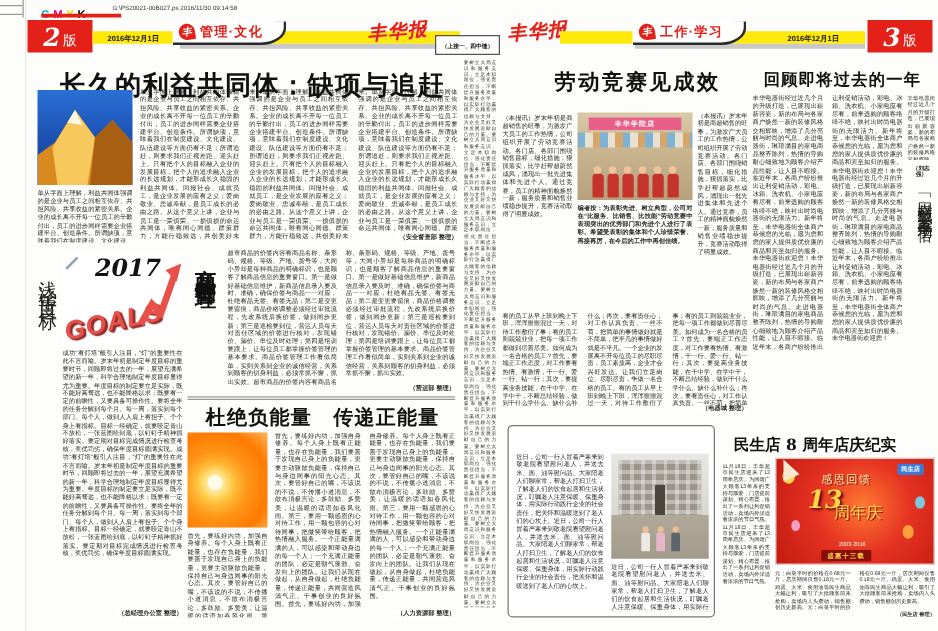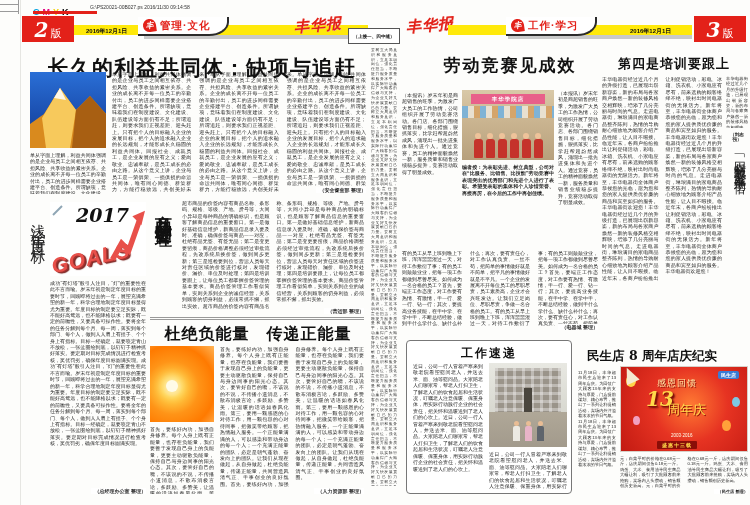--- a/index.html
+++ b/index.html
@@ -159,39 +159,38 @@
   <div class="abs bt" style="left:178px;top:76px;width:40px;height:138px">
     <span>（本报讯）岁末年初是商超销售的旺季，为激发广大员工的工作热情，公司组织开展了劳动竞赛活动。各门店、各部门围绕销售目标，细化措施，狠抓落实，比学赶帮超蔚然成风，涌现出一批先进集体和先进个人。通过竞赛，员工的精神面貌焕然一新，服务质量和销售业绩稳步提升，竞赛活动取得了明显成效。</span>
   </div>
 
   <div class="abs bt cols3" style="left:22px;top:236px;width:196px;height:80px">
     <span>有的员工从早上班到晚上下班，浑浑噩噩混过一天，对待工作敷衍了事；有的员工则兢兢业业，把每一项工作都做到尽善尽美。如何成为一名合格的员工？首先，要端正工作态度，对工作要有热情、有激情，干一行、爱一行、钻一行；其次，要提高业务技能，在干中学、在学中干，不断总结经验，做到干什么学什么、缺什么补什么；再次，要有责任心，对工作认真负责、一丝不苟，把简单的事情做好就是不简单，把平凡的事情做好就是不平凡。一个企业的发展离不开每位员工的尽职尽责，员工素质高，企业才会兴旺发达。让我们立足岗位、尽职尽责，争做一名合格的员工。有的员工从早上班到晚上下班，浑浑噩噩混过一天，对待工作敷衍了事；有的员工则兢兢业业，把每一项工作都做到尽善尽美。如何成为一名合格的员工？首先，要端正工作态度，对工作要有热情、有激情，干一行、爱一行、钻一行；其次，要提高业务技能，在干中学、在学中干，不断总结经验，做到干什么学什么、缺什么补什么；再次，要有责任心，对工作认真负责、一丝不苟，把简单的事情做好就是不简单，把平凡的事情做好就是不平凡。一个企业的发展离不开每位员工的尽职尽责，员工素质高，企业才会兴旺发达。让我们立足岗位、尽职尽责，争做一名合格的员工。</span>
     <i class="credit">（电器城 整理）</i>
   </div>
 
   <div class="abs" style="left:26px;top:326px;width:166px;height:154px;border:1px solid #777;border-radius:4px;background:#fff">
-    <div class="hm serif" style="position:absolute;left:0;top:4px;width:100%;font-size:12px;letter-spacing:2px">工作速递</div>
     <div class="abs bt" style="left:6px;top:22px;width:70px;height:126px">
       <span>近日，公司一行人冒着严寒来到敬老院看望慰问老人，并送去米、面、油等慰问品。大家陪老人们聊家常，帮老人打扫卫生，了解老人们的饮食起居和生活状况，叮嘱老人注意保暖、保重身体，用实际行动践行企业的社会责任，把关怀和温暖送到了老人们的心坎上。近日，公司一行人冒着严寒来到敬老院看望慰问老人，并送去米、面、油等慰问品。大家陪老人们聊家常，帮老人打扫卫生，了解老人们的饮食起居和生活状况，叮嘱老人注意保暖、保重身体，用实际行动践行企业的社会责任，把关怀和温暖送到了老人们的心坎上。</span>
     </div>
     <div class="abs" style="left:82px;top:22px;width:78px;height:84px;overflow:hidden;background:linear-gradient(180deg,#e8e8e2 0%,#d8d8d0 58%,#b0a898 58%,#a29a8c 100%)">
       <div style="position:absolute;left:8%;right:8%;top:6%;height:52%;background:#9a948a;background-image:repeating-linear-gradient(90deg,rgba(255,255,255,.35) 0 3px,transparent 3px 9px),repeating-linear-gradient(180deg,rgba(255,255,255,.35) 0 3px,transparent 3px 8px)"></div>
       <div style="position:absolute;left:45%;top:30%;width:10%;height:28%;background:#4a463e"></div>
       <div class="people" style="bottom:6px">
         <span class="fig" style="background:#ece9e2"></span>
           <span class="fig" style="background:#e8b4c8"></span>
           <span class="fig" style="background:#5e646c"></span>
       </div>
     </div>
     <div class="abs bt" style="left:82px;top:110px;width:78px;height:38px">
       <span>近日，公司一行人冒着严寒来到敬老院看望慰问老人，并送去米、面、油等慰问品。大家陪老人们聊家常，帮老人打扫卫生，了解老人们的饮食起居和生活状况，叮嘱老人注意保暖、保重身体，用实际行动践行企业的社会责任，把关怀和温暖送到了老人们的心坎上。</span>
     </div>
   </div>
 
-  <div class="abs hm" style="left:230px;top:41px;width:128px;font-size:13px;letter-spacing:1px">第四是培训要跟上</div>
+  <div class="abs hm" style="left:230px;top:41px;width:128px;font-size:13px;letter-spacing:1px">回顾即将过去的一年</div>
   <div class="abs bt cols2" style="left:222px;top:62px;width:120px;height:244px">
     <span>丰华电器街经过近几个月的升级打造，已展现出崭新容姿，新的布局与各家商户焕然一新的装修风格交相辉映，增添了几分亮丽与时尚的气息。走进电器街，琳琅满目的家电商品整齐陈列，热情的导购耐心细致地为顾客介绍产品性能，让人目不暇接。临近年末，各商户纷纷推出让利促销活动，彩电、冰箱、洗衣机、小家电应有尽有，前来选购的顾客络绎不绝，映衬出时尚电器街的无限活力。新年将至，丰华电器街全体商户恭候您的光临，愿为您和您的家人提供质优价廉的商品和宾至如归的服务。丰华电器街欢迎您！丰华电器街经过近几个月的升级打造，已展现出崭新容姿，新的布局与各家商户焕然一新的装修风格交相辉映，增添了几分亮丽与时尚的气息。走进电器街，琳琅满目的家电商品整齐陈列，热情的导购耐心细致地为顾客介绍产品性能，让人目不暇接。临近年末，各商户纷纷推出让利促销活动，彩电、冰箱、洗衣机、小家电应有尽有，前来选购的顾客络绎不绝，映衬出时尚电器街的无限活力。新年将至，丰华电器街全体商户恭候您的光临，愿为您和您的家人提供质优价廉的商品和宾至如归的服务。丰华电器街欢迎您！丰华电器街经过近几个月的升级打造，已展现出崭新容姿，新的布局与各家商户焕然一新的装修风格交相辉映，增添了几分亮丽与时尚的气息。走进电器街，琳琅满目的家电商品整齐陈列，热情的导购耐心细致地为顾客介绍产品性能，让人目不暇接。临近年末，各商户纷纷推出让利促销活动，彩电、冰箱、洗衣机、小家电应有尽有，前来选购的顾客络绎不绝，映衬出时尚电器街的无限活力。新年将至，丰华电器街全体商户恭候您的光临，愿为您和您的家人提供质优价廉的商品和宾至如归的服务。丰华电器街欢迎您！</span>
   </div>
   <div class="abs bt bts" style="left:346px;top:62px;width:22px;height:52px">
     <span>丰华电器街经过近几个月的升级打造，已展现出崭新容姿，新的布局与各家商户焕然一新的装修风格交相辉映，增添了几分亮丽与时尚的气息。走进电器街，琳琅满目的家电商品整齐陈列，热情的导购耐心细致地为顾客介绍产品性能，让人目不暇接。临近年末，各商户纷纷推出让利促销活动，彩电、冰箱、洗衣机、小家电应有尽有，前来选购的顾客络绎不绝，映衬出时尚电器街的无限活力。新年将至，丰华电器街全体商户恭候您的光临，愿为您和您的家人提供质优价廉的商品和宾至如归的服务。丰华电器街欢迎您！</span>
   </div>
   <div class="abs" style="left:346px;top:118px;width:22px;font-size:4.5px;font-weight:bold;text-align:center">（刘志强）</div>
   <div class="abs vt serif" style="left:346px;top:136px;width:22px;height:214px;font-size:12px;letter-spacing:2px;color:#1a1a1a">「因材施教」方能事半功倍</div>
 
   <div class="abs hm serif" style="left:198px;top:334px;width:148px;font-size:12.5px">民生店 8 周年店庆纪实</div>

